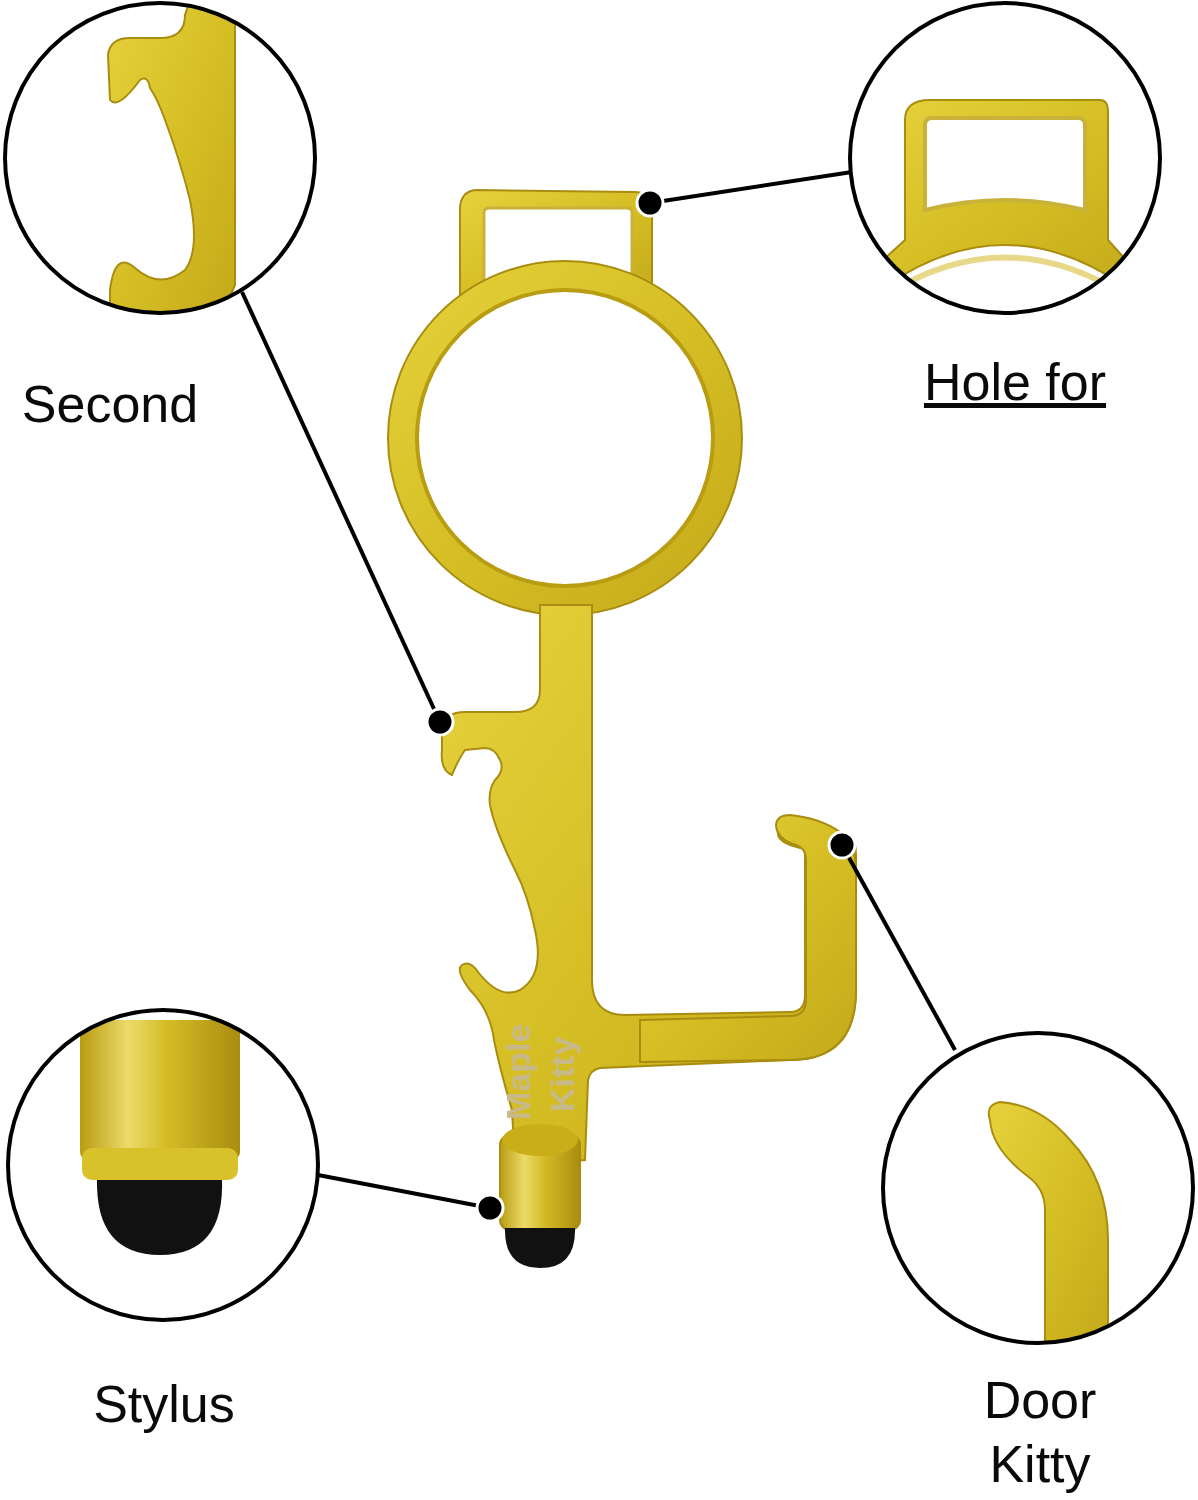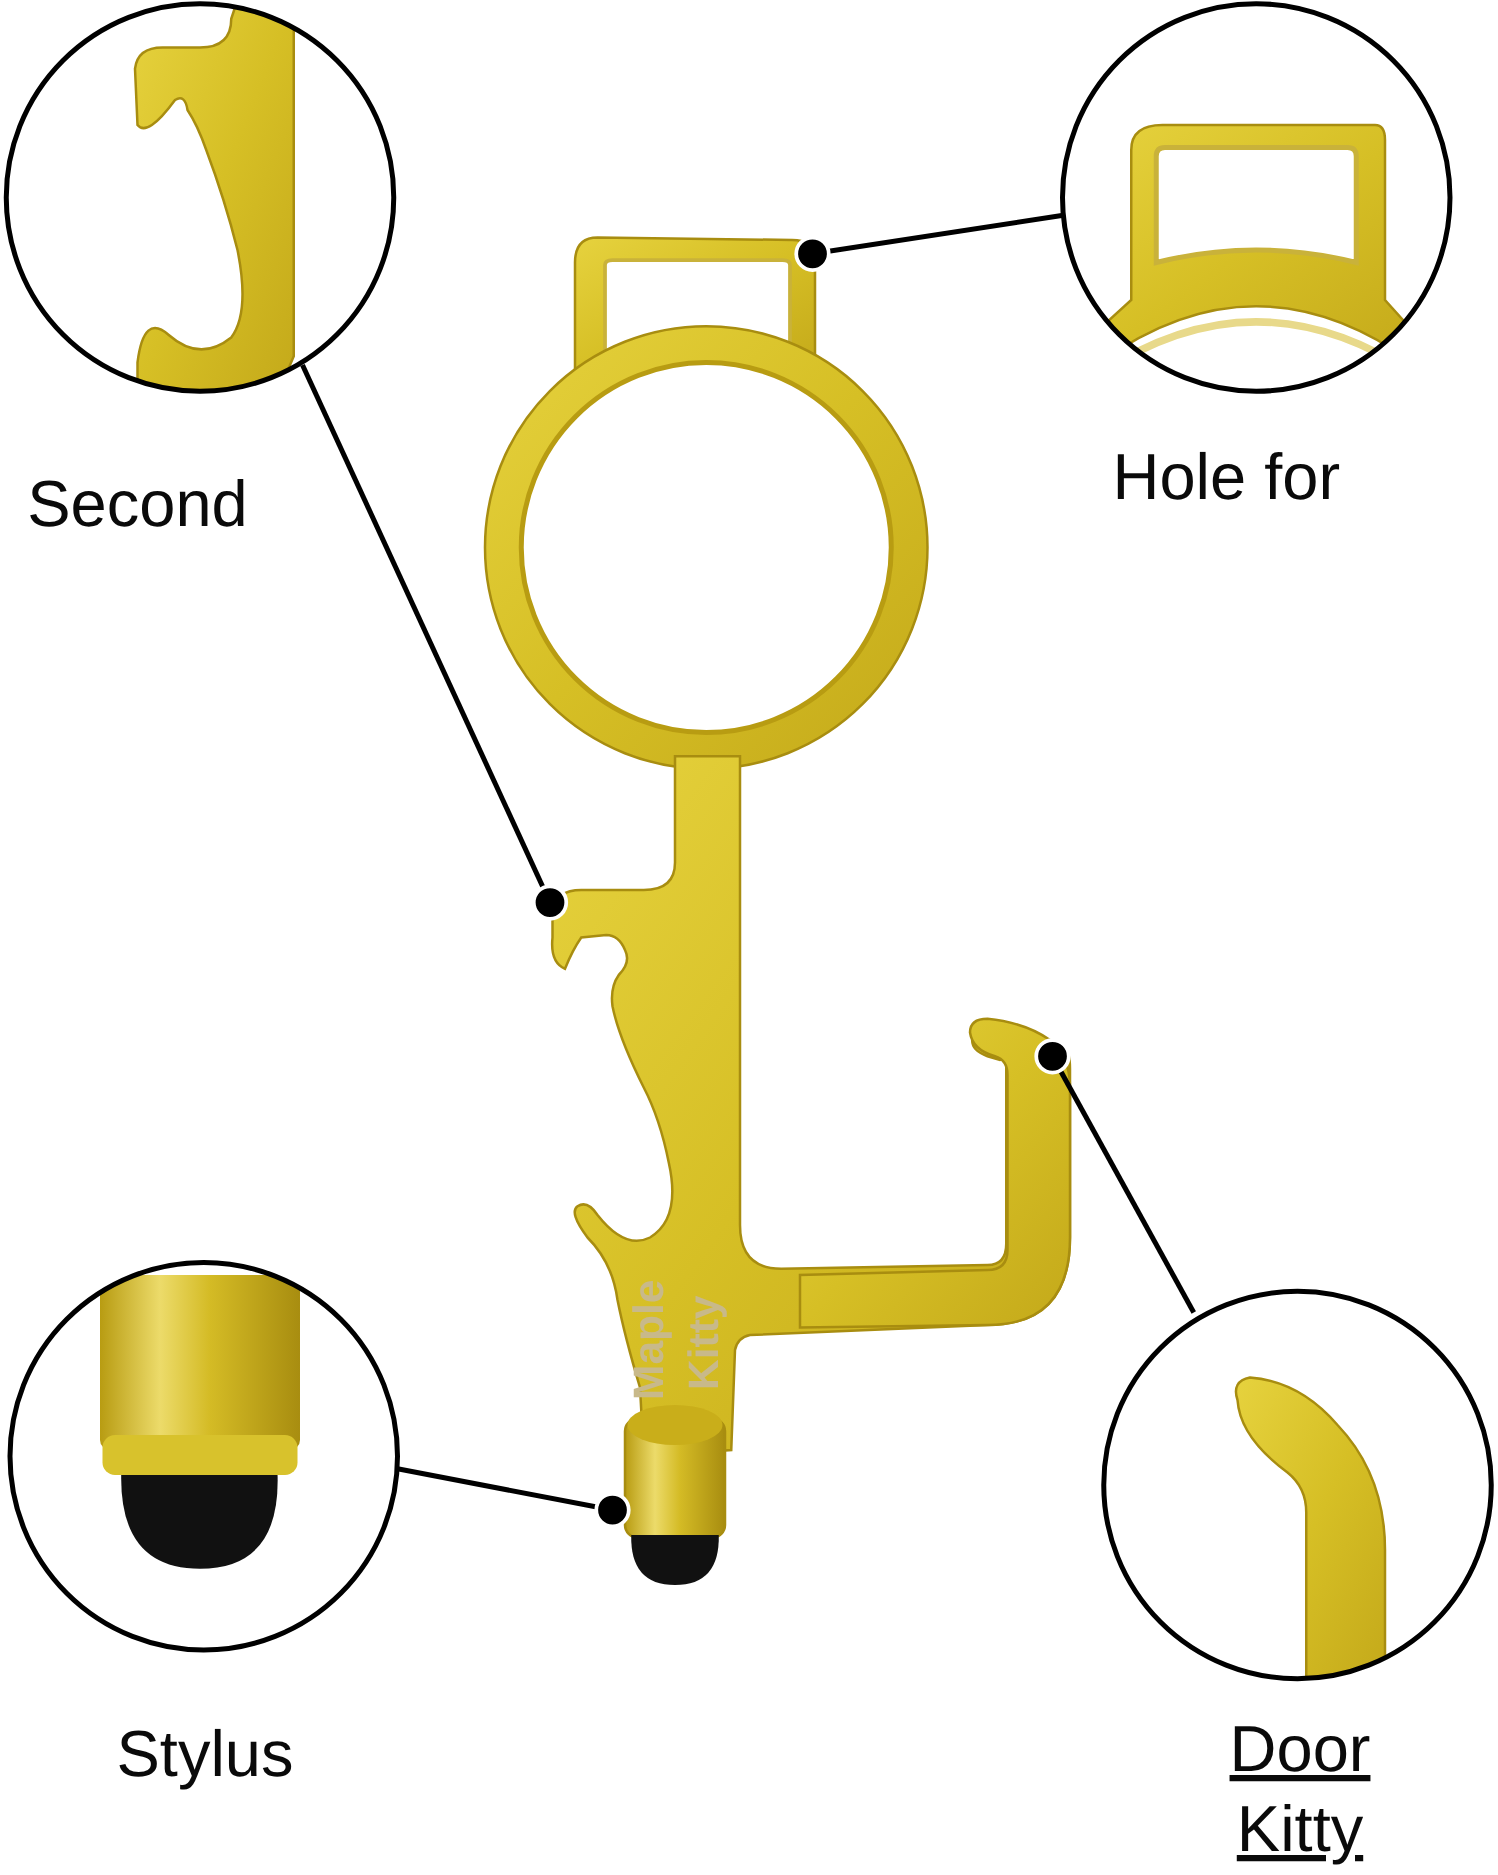--- a/index.html
+++ b/index.html
@@ -114,23 +114,23 @@
         <path d="M990 1120 Q985 1105 1000 1102 Q1040 1105 1070 1140 Q1108 1180 1108 1240 L1108 1350 L1045 1350 L1045 1210 Q1045 1190 1030 1178 Q992 1150 990 1120 Z" fill="url(#gold)" stroke="#a88d10" stroke-width="2"></path>
       </g>
       <circle cx="1038" cy="1188" r="155" fill="none" stroke="#000" stroke-width="4"></circle>
     </g>
   </svg>
 
   
   <div class="label" style="left:10px; top:342px; width:200px;margin-top:30px;">
     <span>Second</span>
   </div>
-  <div class="label" style="left:836px; top:350px; width:290px;">
+  <div class="label" style="left:870px; top:350px; width:290px;text-decoration:underline;">
     <span>Hole for</span>
   </div>
   <div class="label" style="left:64px; top:1372px; width:200px;">
     <span>Stylus</span>
   </div>
-  <div class="label" style="left:935px; top:1368px; width:210px;text-decoration:underline;">
+  <div class="label" style="left:935px; top:1368px; width:210px;">
     <span>Door</span>
     <span>Kitty</span>
   </div>
 </div>
 
 </body></html>

